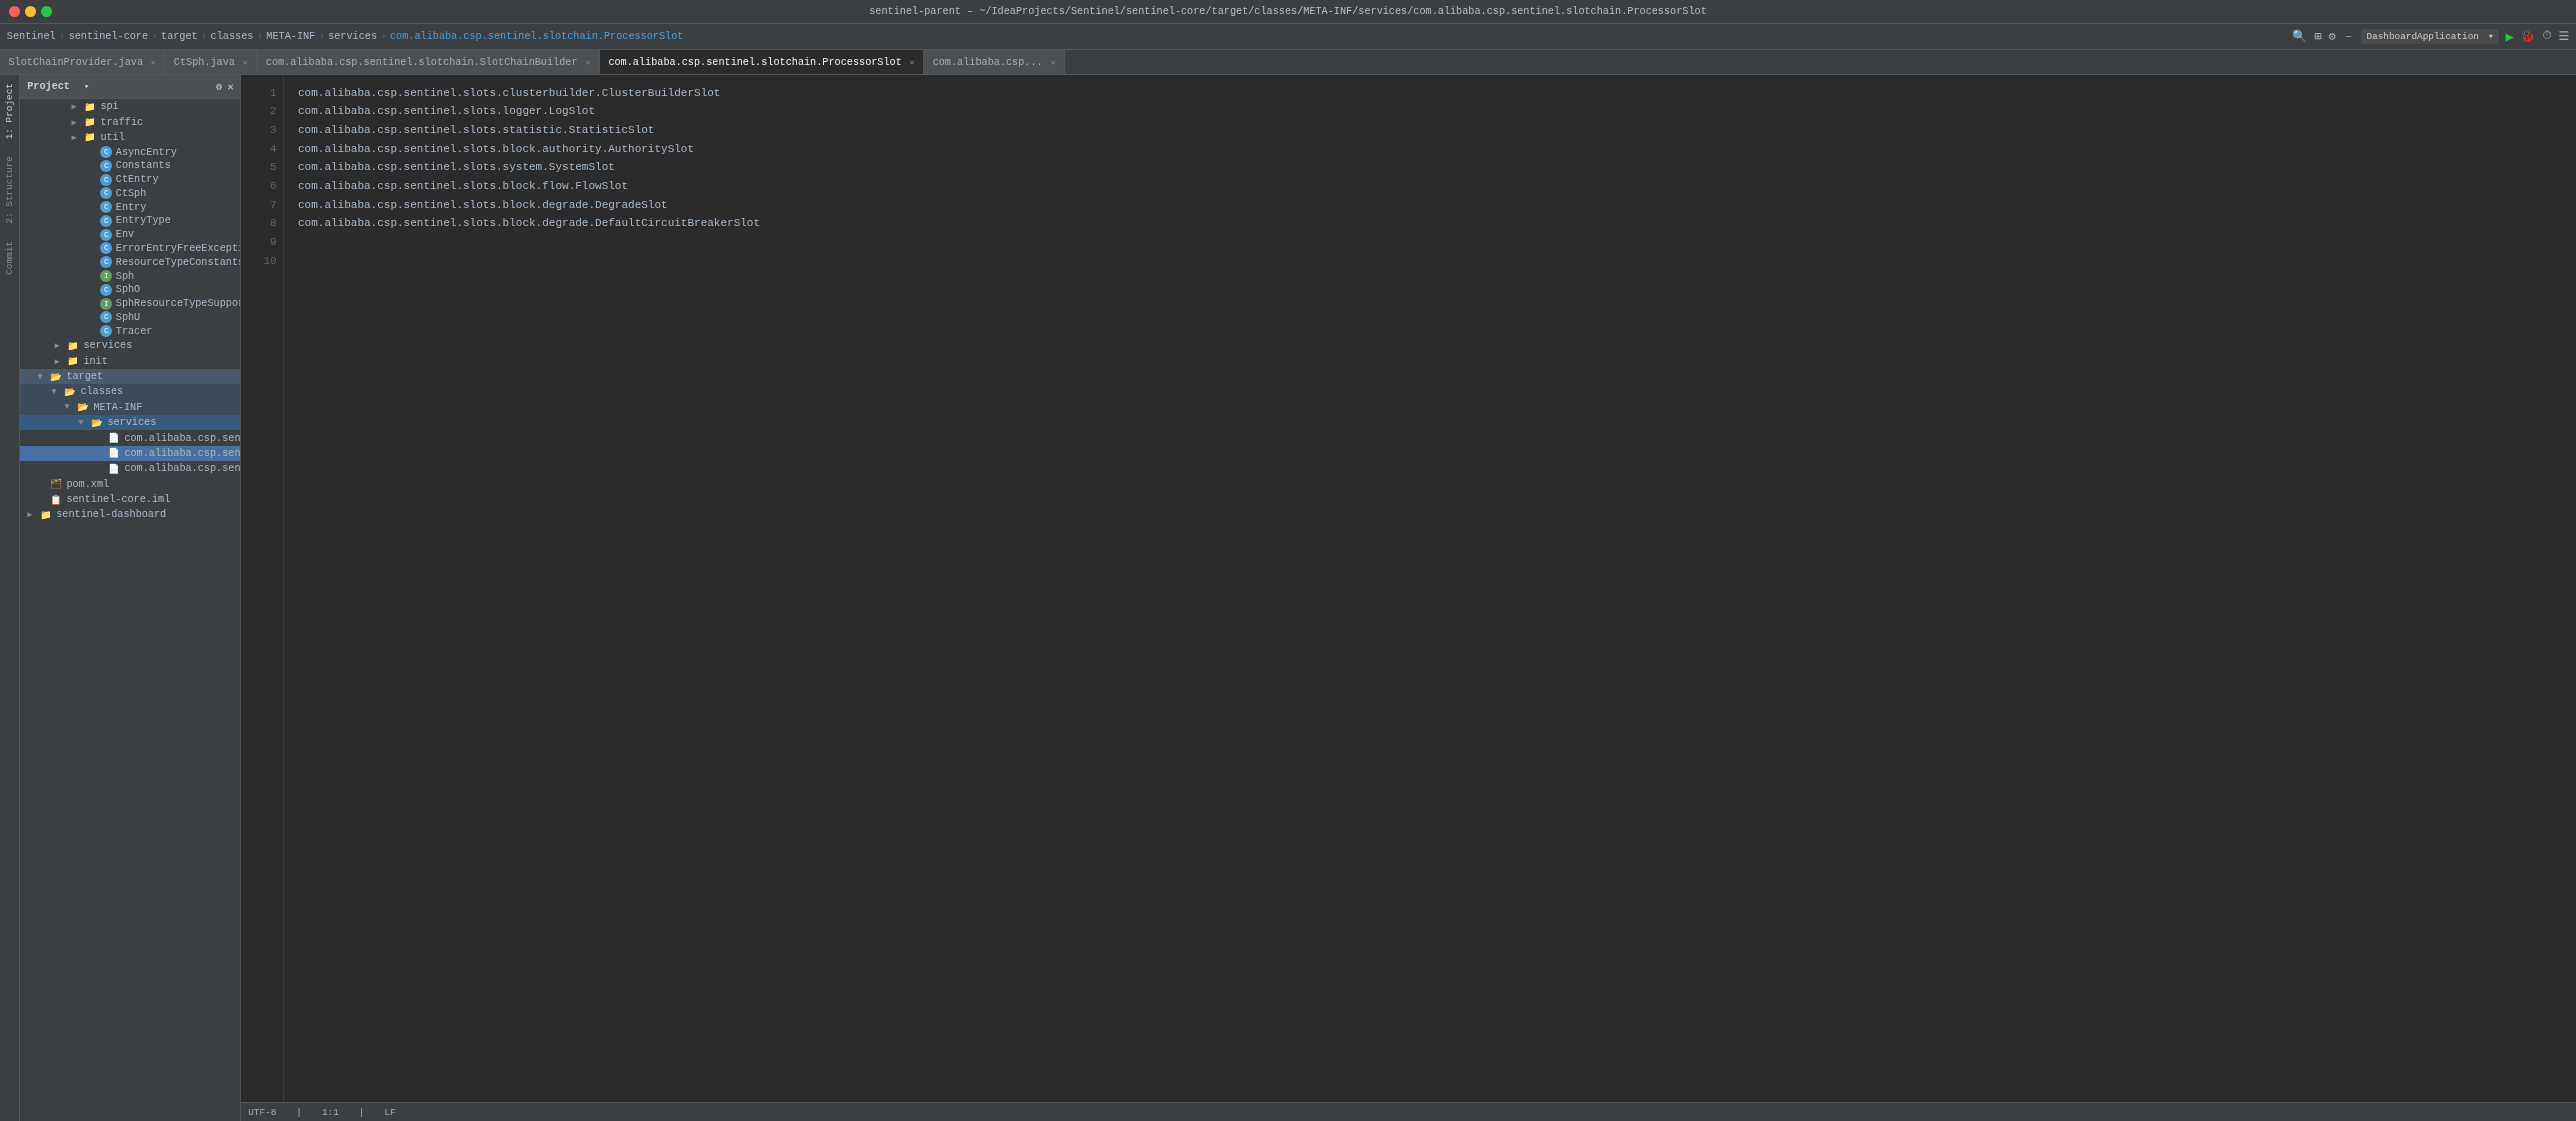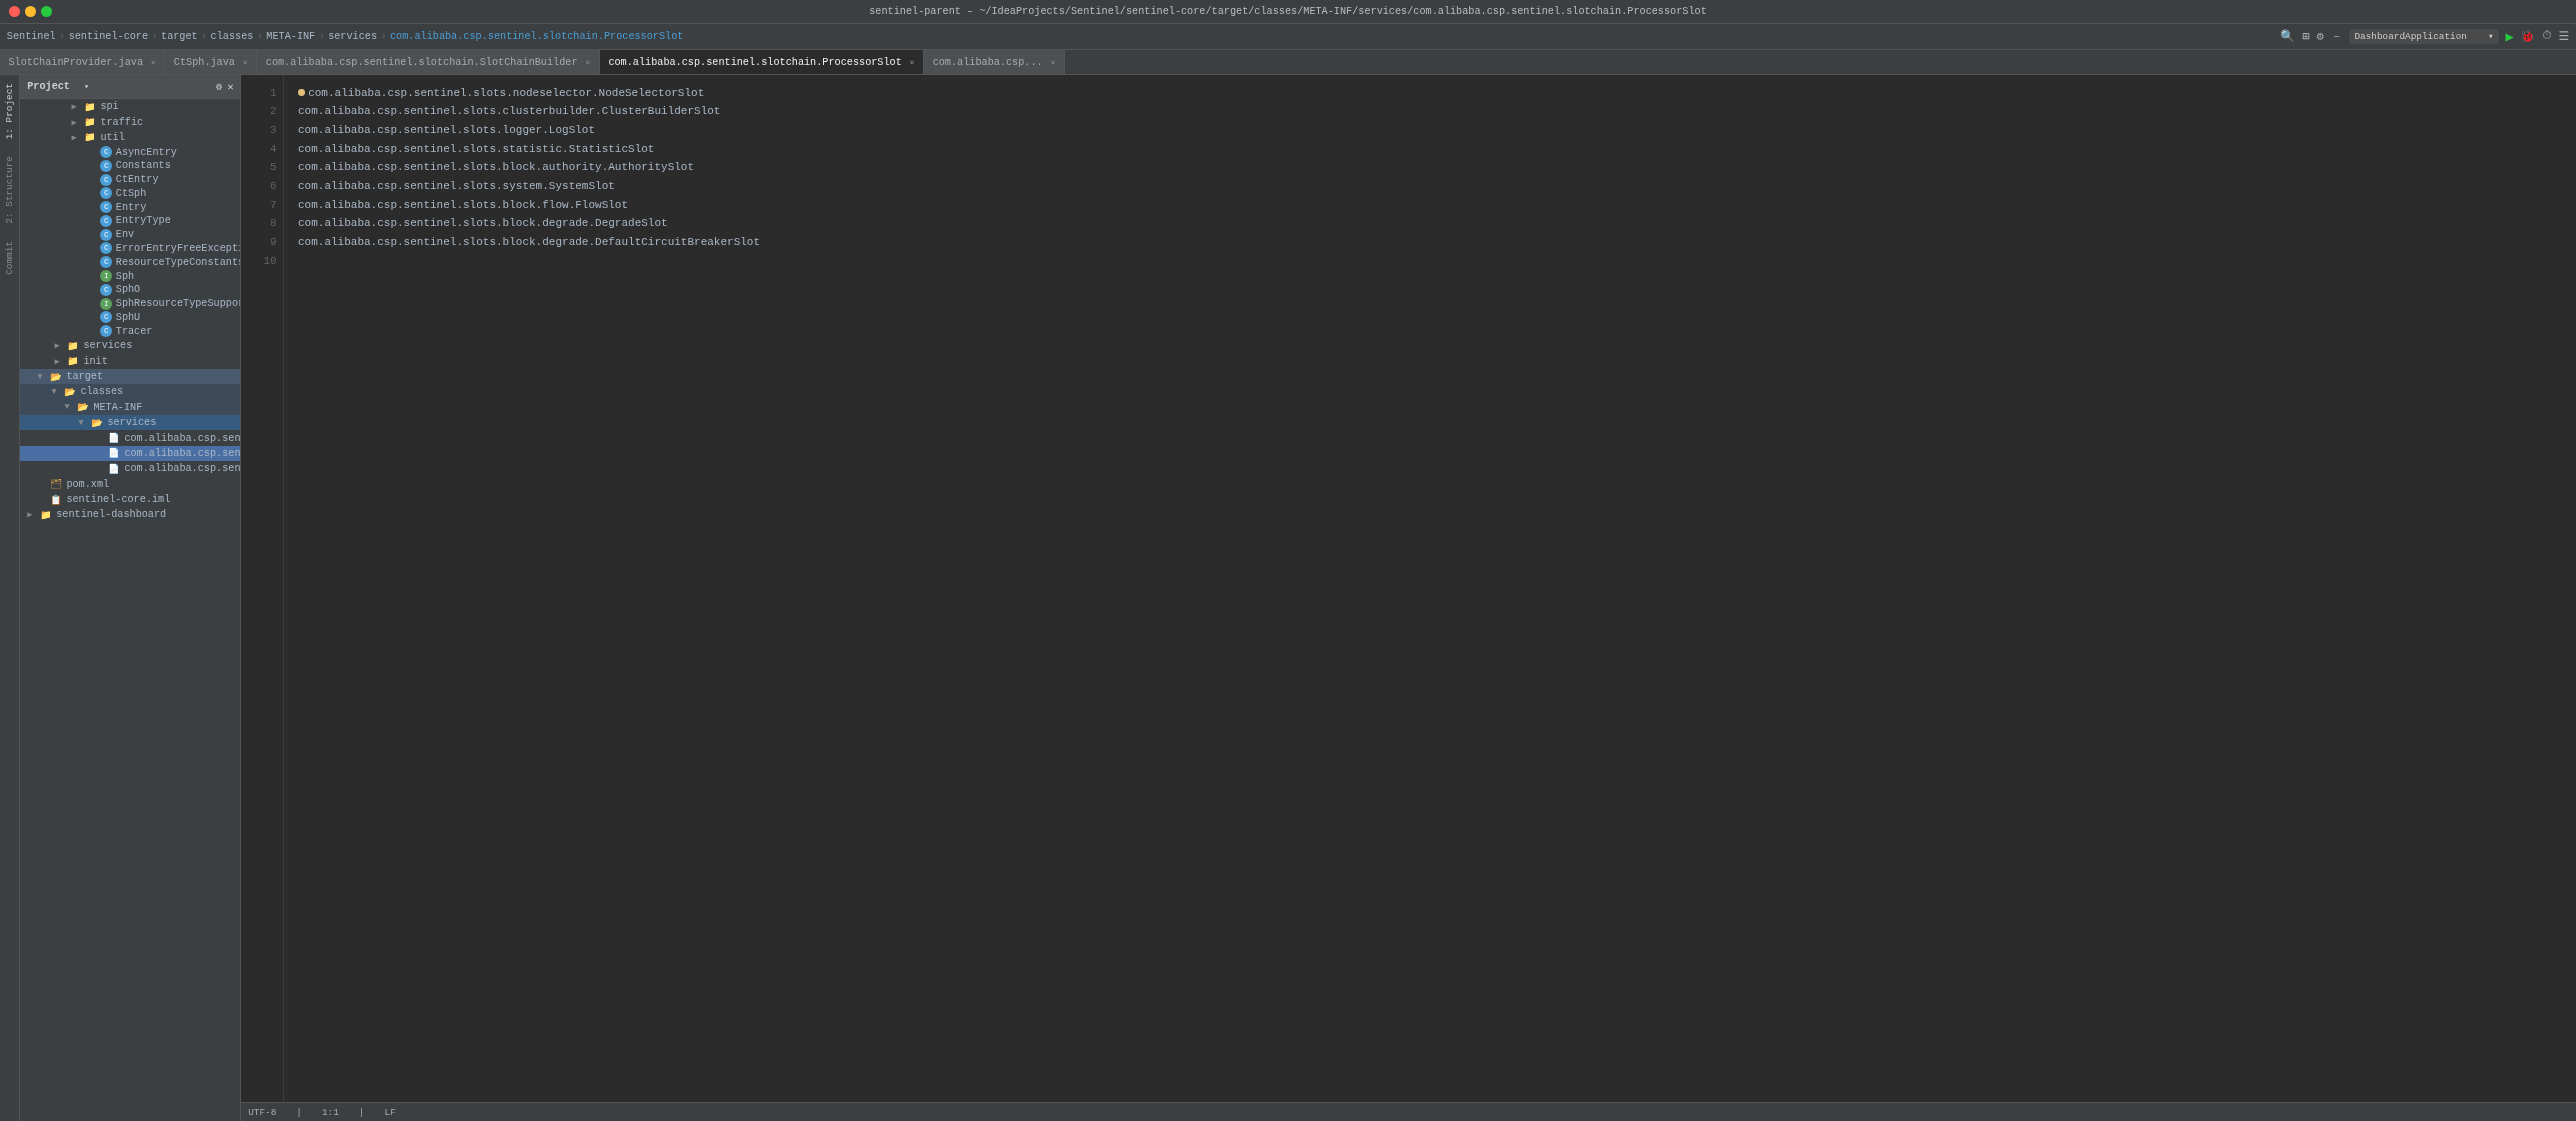--- a/index.html
+++ b/index.html
@@ -72,21 +72,21 @@
       cursor: pointer;
     }
     .run-config {
       display: flex;
       align-items: center;
       background: #4a4a4a;
       border-radius: 2px;
       padding: 1.7px 5.1px;
       font-size: 9.4px;
       color: #ccc;
-      gap: 21px;
+      gap: 9px;
     }
     
     .tab-bar {
       background: #3c3f41;
       display: flex;
       align-items: flex-end;
       height: 25.5px;
       border-bottom: 0.9px solid #555;
       overflow: hidden;
     }
@@ -504,21 +504,20 @@
         <div>3</div>
         <div>4</div>
         <div>5</div>
         <div>6</div>
         <div>7</div>
         <div>8</div>
         <div>9</div>
         <div>10</div>
       </div>
       <div class="code-content">
-        <div class="code-line"><span style="display:inline-block;width:6.8px;height:6.8px;background:#e5c07b;border-radius:50%;margin-right:3.4px;vertical-align:middle;"></span><span class="c-package">com.alibaba.csp.sentinel.slots.nodeselector.NodeSelectorSlot</span></div>
         <div class="code-line"><span class="c-package">com.alibaba.csp.sentinel.slots.clusterbuilder.ClusterBuilderSlot</span></div>
         <div class="code-line"><span class="c-package">com.alibaba.csp.sentinel.slots.logger.LogSlot</span></div>
         <div class="code-line"><span class="c-package">com.alibaba.csp.sentinel.slots.statistic.StatisticSlot</span></div>
         <div class="code-line"><span class="c-package">com.alibaba.csp.sentinel.slots.block.authority.AuthoritySlot</span></div>
         <div class="code-line"><span class="c-package">com.alibaba.csp.sentinel.slots.system.SystemSlot</span></div>
         <div class="code-line"><span class="c-package">com.alibaba.csp.sentinel.slots.block.flow.FlowSlot</span></div>
         <div class="code-line"><span class="c-package">com.alibaba.csp.sentinel.slots.block.degrade.DegradeSlot</span></div>
         <div class="code-line"><span class="c-package">com.alibaba.csp.sentinel.slots.block.degrade.DefaultCircuitBreakerSlot</span></div>
       </div>
     </div>

